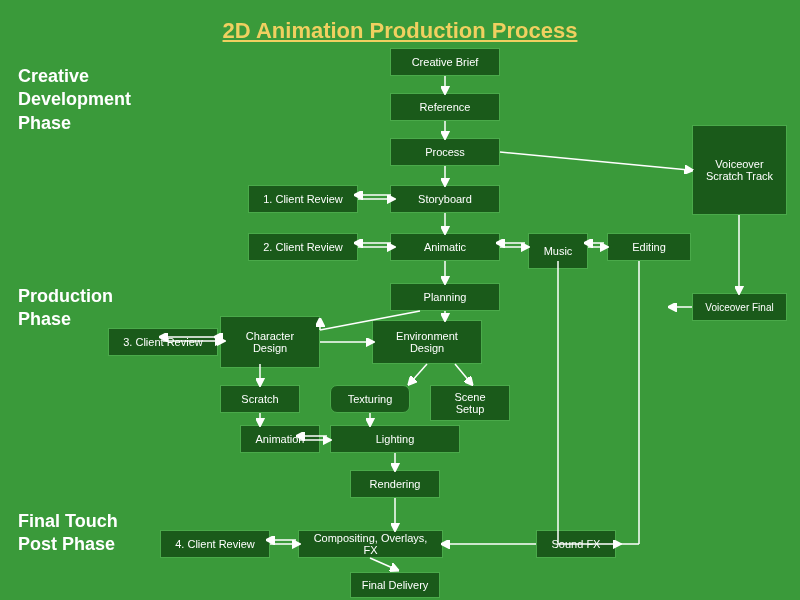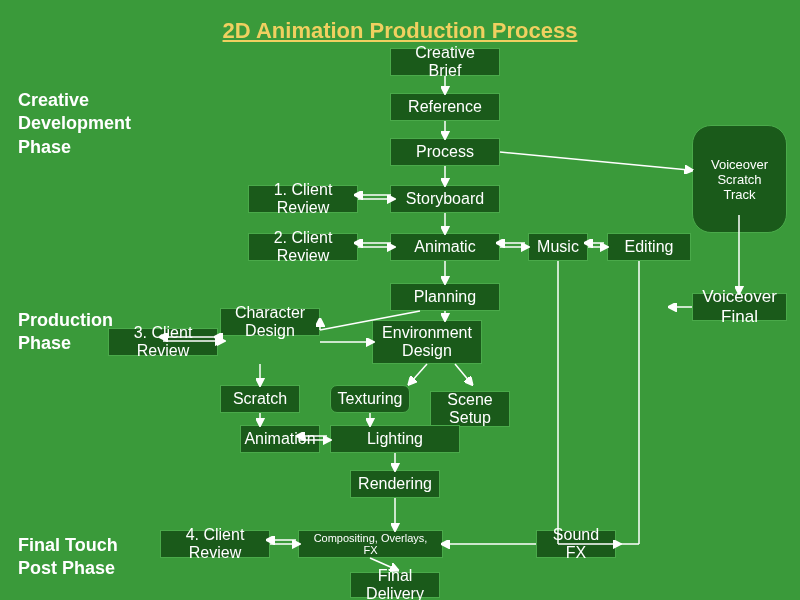--- a/index.html
+++ b/index.html
@@ -17,28 +17,27 @@
       font-size: 22px;
       font-weight: bold;
       padding-top: 10px;
       text-decoration: underline;
     }
     .phase-label {
       color: white;
       font-size: 18px;
       font-weight: bold;
       line-height: 1.3;
-      margin-top: 24px;
     }
     .box {
       background: #1a5a1a;
       color: white;
       border: 1px solid #4aaa4a;
       padding: 4px 8px;
-      font-size: 16px;
+      font-size: 11px;
       text-align: center;
       display: inline-flex;
       align-items: center;
       justify-content: center;
       position: absolute;
     }
     
     svg.arrows {
       position: absolute;
       top: 0; left: 0;
@@ -72,41 +71,41 @@
 <div class="box" style="left:390px;top:138px;width:110px;height:28px;">Process</div>
 
 <div class="box" style="left:390px;top:185px;width:110px;height:28px;">Storyboard</div>
 
 <div class="box" style="left:390px;top:233px;width:110px;height:28px;">Animatic</div>
 
 <div class="box" style="left:248px;top:185px;width:110px;height:28px;">1. Client Review</div>
 
 <div class="box" style="left:248px;top:233px;width:110px;height:28px;">2. Client Review</div>
 
-<div class="box" style="left:528px;top:233px;width:60px;height:28px;">Music</div>
+<div class="box" style="left:528px;top:233px;width:60px;height:36px;">Music</div>
 
 <div class="box" style="left:607px;top:233px;width:84px;height:28px;">Editing</div>
 
-<div class="box" style="left:692px;top:125px;width:95px;height:108px;font-size:13px;border-radius:19px;">Voiceover Scratch Track</div>
-
-<div class="box" style="left:692px;top:293px;width:95px;height:28px;font-size:17px;">Voiceover Final</div>
+<div class="box" style="left:692px;top:125px;width:95px;height:90px;font-size:11px;">Voiceover Scratch Track</div>
+
+<div class="box" style="left:692px;top:293px;width:95px;height:28px;font-size:10px;">Voiceover Final</div>
 
 <div class="box" style="left:390px;top:283px;width:110px;height:28px;">Planning</div>
 
 <div class="box" style="left:108px;top:328px;width:110px;height:28px;">3. Client Review</div>
 
-<div class="box" style="left:220px;top:308px;width:100px;height:28px;">Character Design</div>
+<div class="box" style="left:220px;top:316px;width:100px;height:52px;">Character Design</div>
 
 <div class="box" style="left:372px;top:320px;width:110px;height:44px;">Environment Design</div>
 
 <div class="box" style="left:220px;top:385px;width:80px;height:28px;">Scratch</div>
 
 <div class="box" style="left:330px;top:385px;width:80px;height:28px;border-radius:7px;">Texturing</div>
 
-<div class="box" style="left:430px;top:385px;width:80px;height:36px;margin-top:6px;">Scene Setup</div>
+<div class="box" style="left:430px;top:385px;width:80px;height:36px;">Scene Setup</div>
 
 <div class="box" style="left:220px;top:425px;width:80px;height:28px;margin-left:20px;">Animation</div>
 
 <div class="box" style="left:330px;top:425px;width:130px;height:28px;">Lighting</div>
 
 <div class="box" style="left:350px;top:470px;width:90px;height:28px;">Rendering</div>
 
 <div class="box" style="left:160px;top:530px;width:110px;height:28px;">4. Client Review</div>
 
 <div class="box" style="left:298px;top:530px;width:145px;height:28px;font-size:11px;">Compositing, Overlays, FX</div>

